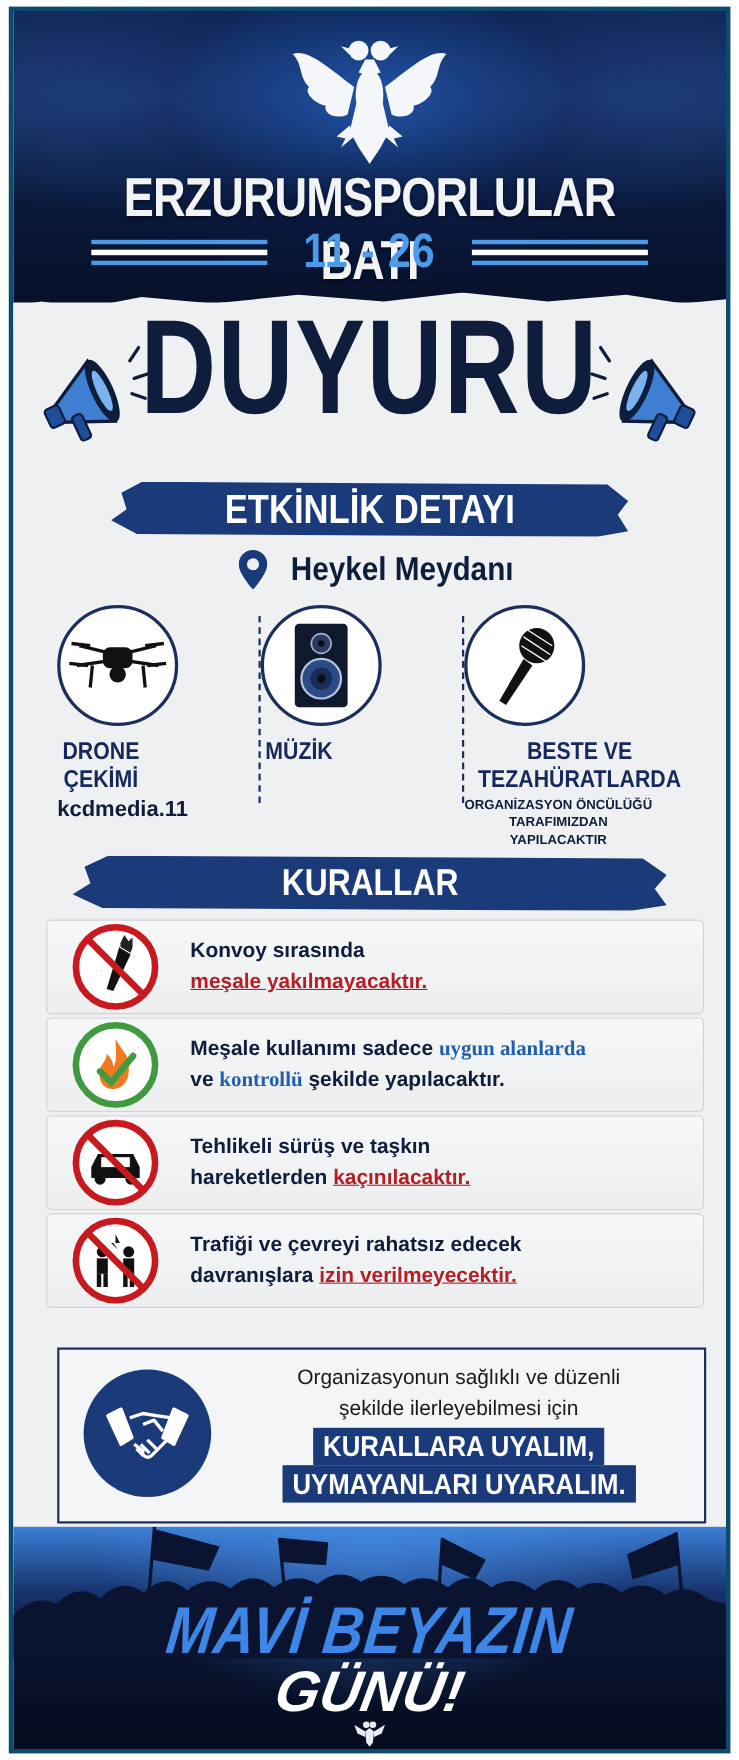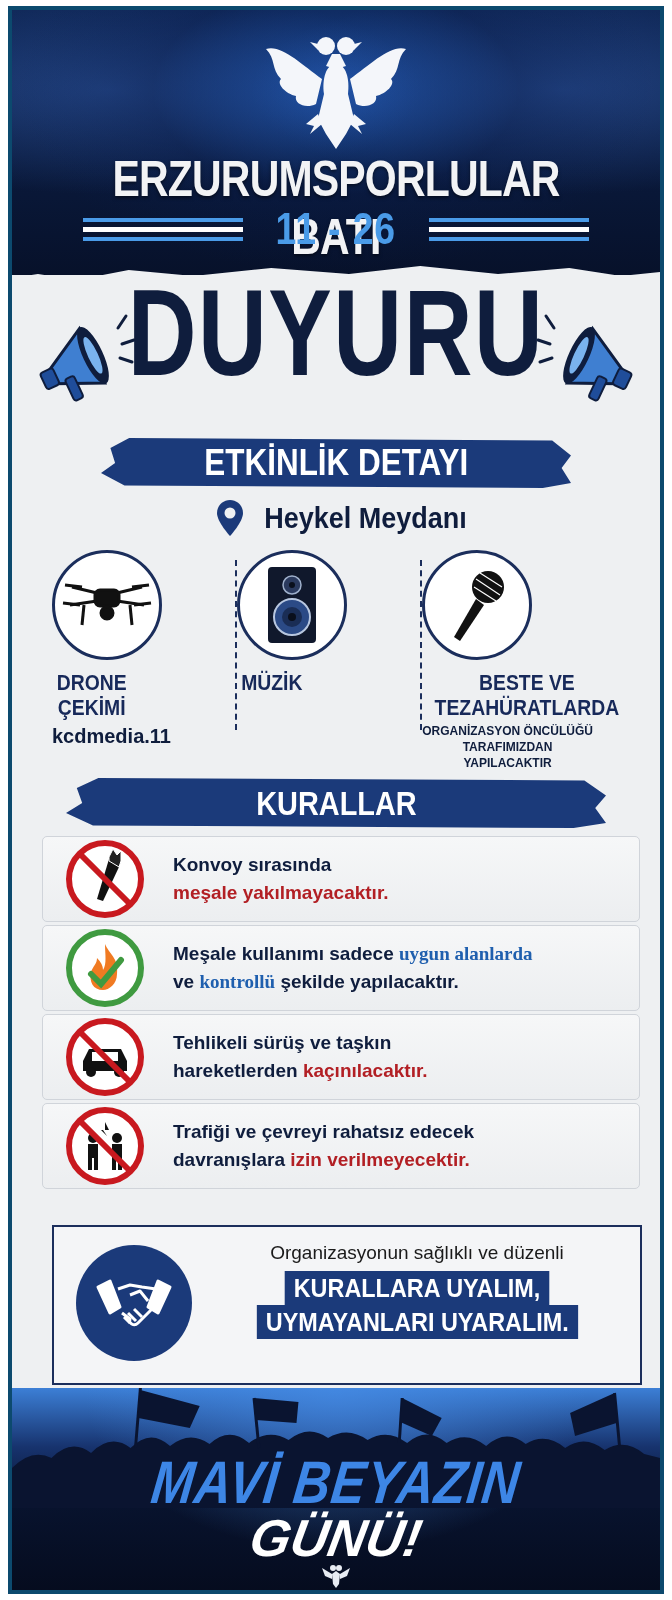--- a/index.html
+++ b/index.html
@@ -78,21 +78,21 @@
   .banner-kurallar { top: 768px; width: 540px; height: 50px; font-size: 34px; line-height: 50px; }
   
   .rules { position: absolute; top: 826px; left: 30px; width: 598px; }
   .rule {
     height: 86px; margin-bottom: 3px; border: 1px solid #d0d4da; border-radius: 5px;
     background: linear-gradient(180deg, #f6f7f8, #eceef0);
     display: flex; align-items: center; padding-left: 20px;
   }
   .rule-icon { width: 84px; height: 84px; flex: none; }
   .rule-text { margin-left: 26px; font-weight: 700; font-size: 19px; color: #0f1d3d; line-height: 1.45; }
-  .red { color: #b21f24; }
+  .red { color: #b21f24; text-decoration: underline; }
   .blue { color: #1f5fae; font-family: Liberation Serif, serif; }
   
   .callout {
     position: absolute; top: 1215px; left: 40px; width: 590px; height: 160px;
     border: 2px solid #1b2e5c; background: #f4f5f7;
   }
   .handshake-circle {
     position: absolute; left: 22px; top: 18px; width: 116px; height: 116px; border-radius: 50%;
     background: #1b3a7a; display: flex; align-items: center; justify-content: center;
   }
@@ -348,20 +348,21 @@
           <path d="M24 16 L36 12 L48 14 L62 16 L60 34 L44 50 C40 54 34 50 36 46 L28 40"></path>
           <path d="M36 22 L46 18 L54 28"></path>
           <path d="M30 44 L36 50"></path>
             <path d="M34 40 L42 48"></path>
             <path d="M40 36 L48 44"></path>
         </g>
       </svg>
     </div>
     <div class="callout-text">
       <div class="callout-line">Organizasyonun sağlıklı ve düzenli</div>
+      <div class="callout-line">şekilde ilerleyebilmesi için</div>
       <div style="margin-top:4px"><span class="callout-big">KURALLARA UYALIM,</span></div>
       <div><span class="callout-big">UYMAYANLARI UYARALIM.</span></div>
     </div>
   </div>
 
   <div class="footer">
     <svg class="crowd" viewBox="0 0 656 120" preserveAspectRatio="none">
       <g fill="#0a1430">
         <path d="M0 80 Q20 60 40 70 Q60 50 80 65 Q100 45 120 60 Q140 40 160 58 Q180 42 200 56 Q220 38 240 55 Q260 40 280 52 Q300 36 320 50 Q340 38 360 52 Q380 40 400 55 Q420 38 440 55 Q460 42 480 58 Q500 40 520 56 Q540 44 560 60 Q580 46 600 62 Q620 50 640 66 L656 70 L656 120 L0 120Z"></path>
         <line x1="130" y1="0" x2="125" y2="60" stroke="#0a1430" stroke-width="3"></line>

